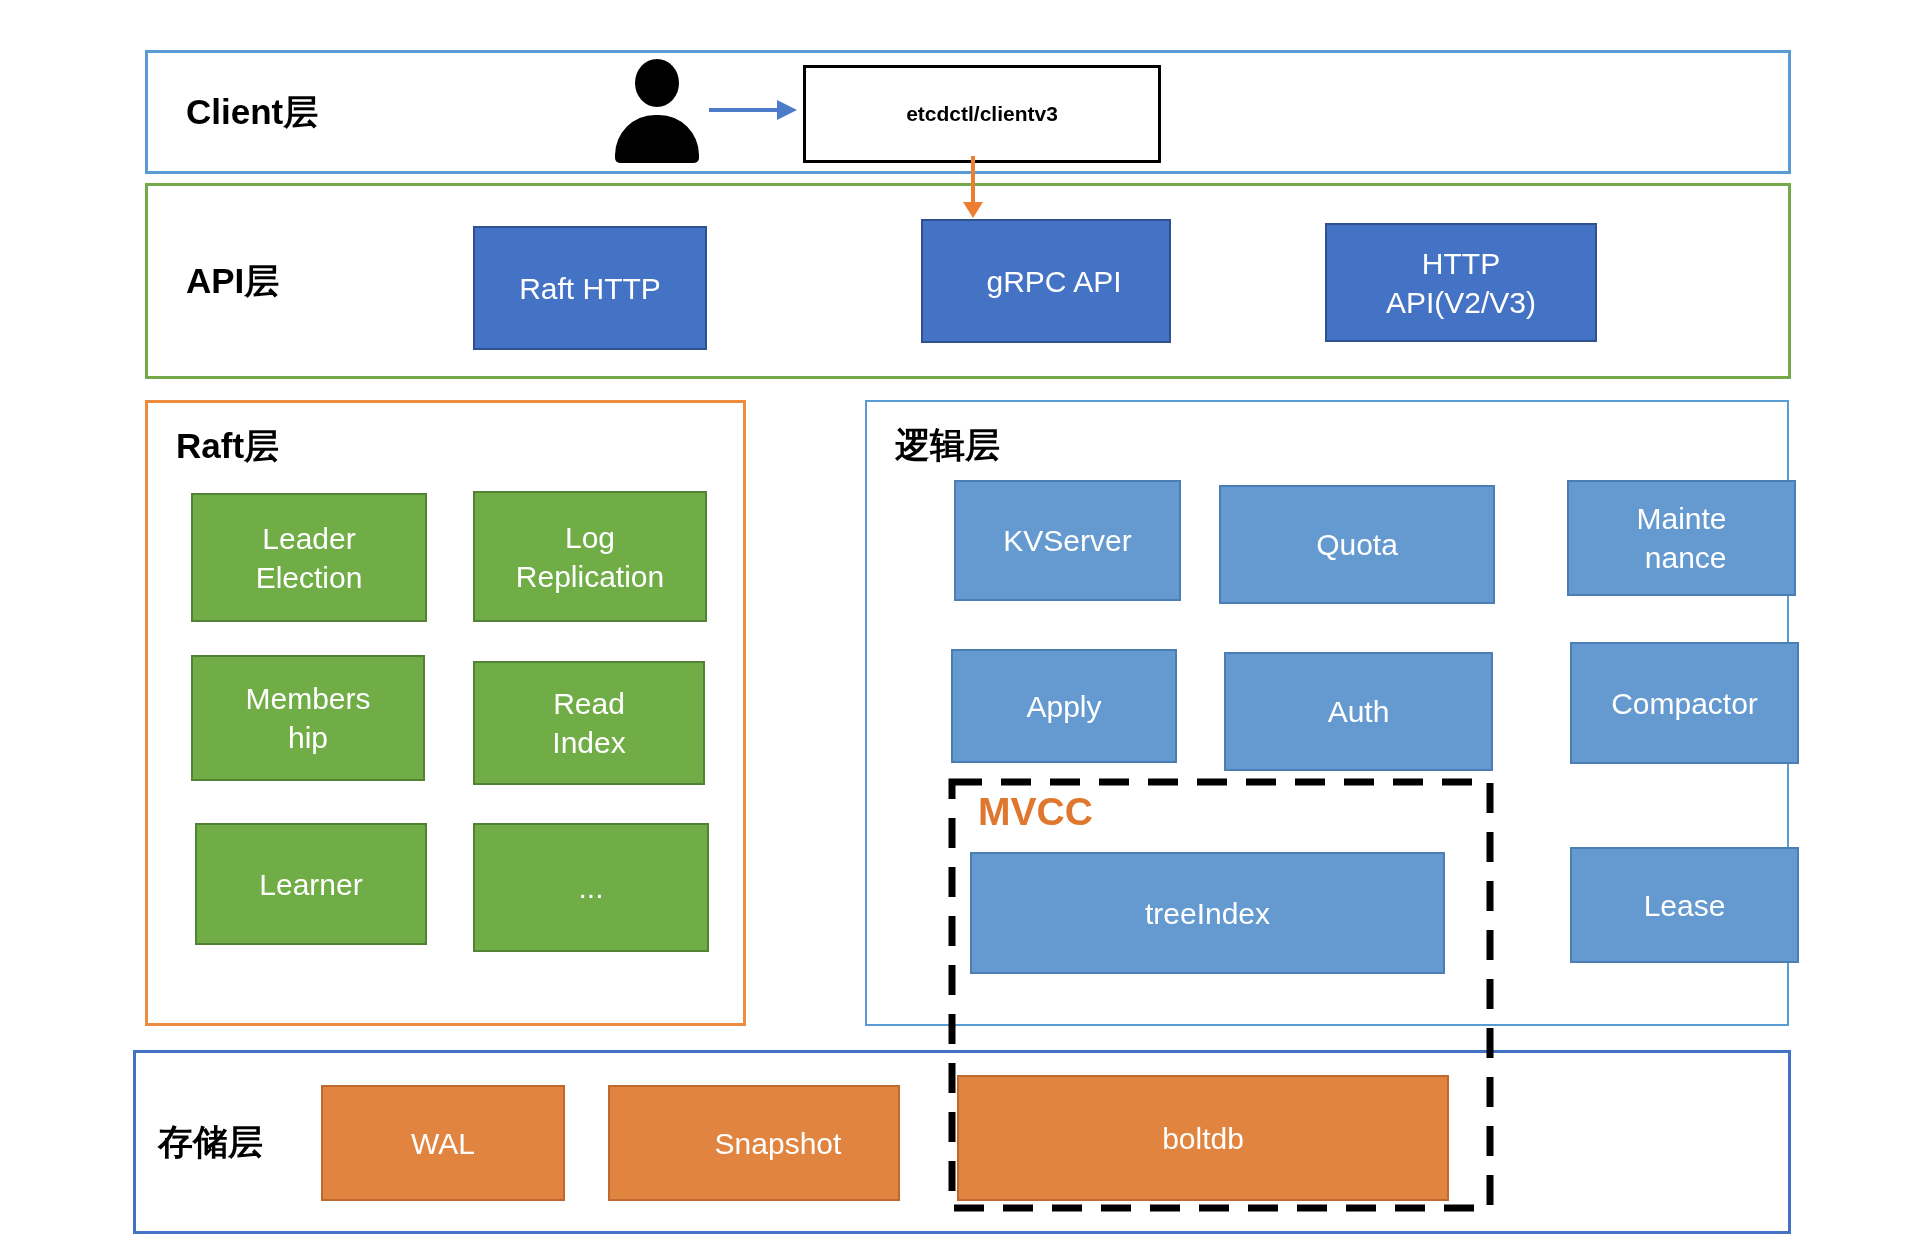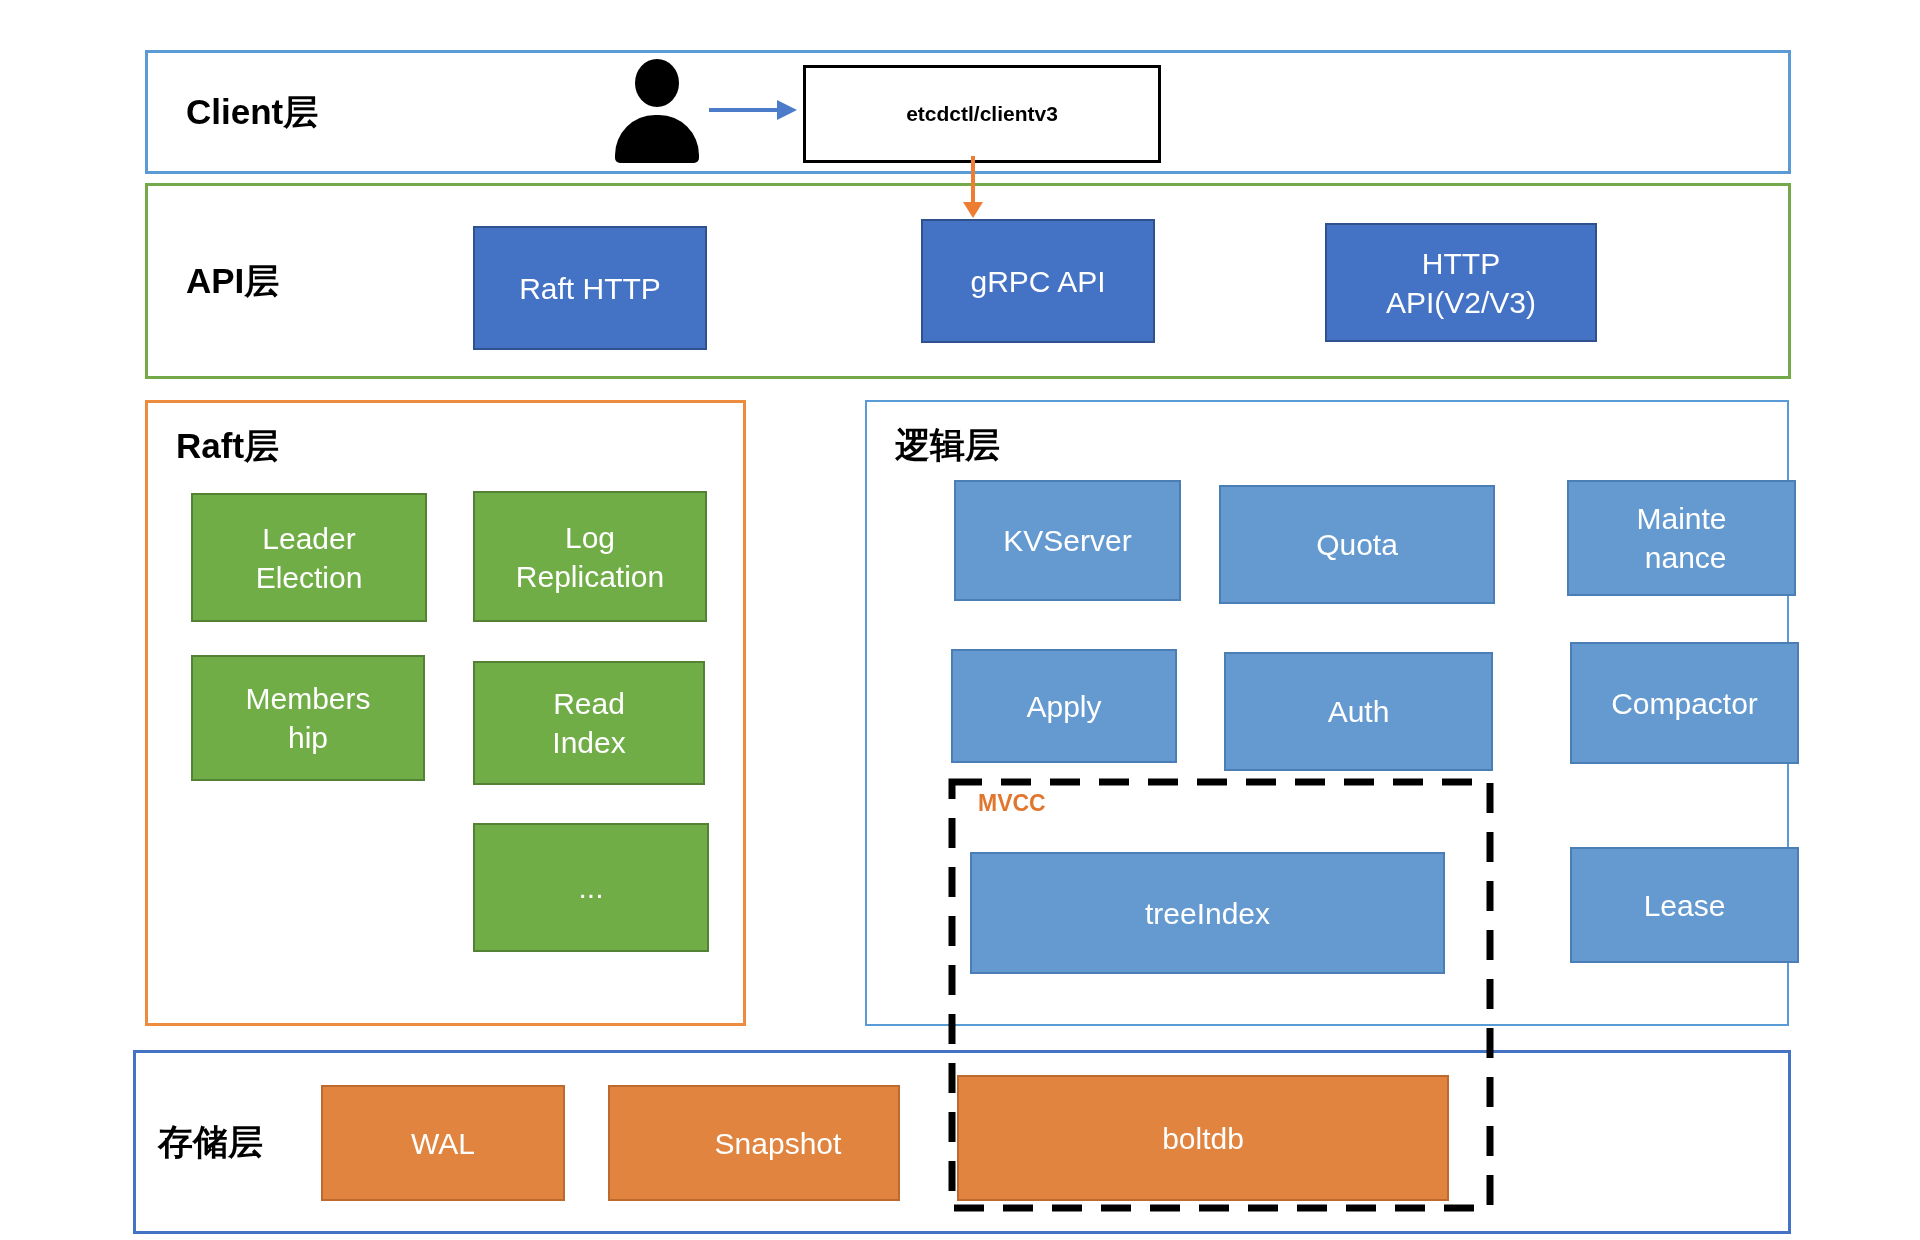--- a/index.html
+++ b/index.html
@@ -44,21 +44,21 @@
   .h-arrow .line{position:absolute;left:0;top:8px;width:68px;height:4px;background:#4C7CC9;}
   .h-arrow .tri{position:absolute;right:0;top:0;width:0;height:0;border-left:20px solid #4C7CC9;border-top:10px solid transparent;border-bottom:10px solid transparent;}
 
   
   .v-arrow{position:absolute;left:963px;top:156px;width:20px;height:62px;z-index:6;}
   .v-arrow .line{position:absolute;left:8px;top:0;width:4px;height:46px;background:#ED7D31;}
   .v-arrow .tri{position:absolute;left:0;bottom:0;width:0;height:0;border-top:16px solid #ED7D31;border-left:10px solid transparent;border-right:10px solid transparent;}
 
   
   .b-raft-http{left:325px;top:40px;width:230px;height:120px;}
-  .b-grpc{left:773px;top:33px;width:230px;height:120px;}
+  .b-grpc{left:773px;top:33px;width:230px;height:120px;padding-left:16px;}
   .b-http{left:1177px;top:37px;width:268px;height:115px;}
 
   
   .b-leader{left:43px;top:90px;width:232px;height:125px;}
   .b-log{left:325px;top:88px;width:230px;height:127px;}
   .b-membership{left:43px;top:252px;width:230px;height:122px;}
   .b-readindex{left:325px;top:258px;width:228px;height:120px;}
   .b-learner{left:47px;top:420px;width:228px;height:118px;}
   .b-more{left:325px;top:420px;width:232px;height:125px;}
 
@@ -73,21 +73,21 @@
   .b-lease{left:703px;top:445px;width:225px;height:112px;}
 
   
   .b-wal{left:185px;top:32px;width:240px;height:112px;}
   .b-snapshot{left:472px;top:32px;width:240px;height:112px;padding-left:48px;}
   .b-boltdb{left:821px;top:22px;width:488px;height:122px;}
 
   
   .mvcc{position:absolute;left:948px;top:778px;width:546px;height:434px;z-index:5;pointer-events:none;}
   .mvcc svg{position:absolute;left:0;top:0;}
-  .mvcc-label{position:absolute;left:30px;top:12px;font-size:23px;font-weight:600;color:#E0772F;text-align:right;}
+  .mvcc-label{position:absolute;left:30px;top:12px;font-size:39px;font-weight:600;color:#E0772F;text-align:right;}
 </style>
 </head>
 <body>
 
 <div class="canvas">
 
   <section class="layer client-layer">
     <div class="layer-label">Client层</div>
     <div class="person">
       <div class="head"></div>
@@ -116,20 +116,21 @@
   <section class="layer raft-layer">
     <div class="layer-label">Raft层</div>
     <div class="box green b-leader">Leader
 Election</div>
     <div class="box green b-log">Log
 Replication</div>
     <div class="box green b-membership">Members
 hip</div>
     <div class="box green b-readindex">Read
 Index</div>
+    <div class="box green b-learner">Learner</div>
     <div class="box green b-more">...</div>
   </section>
 
   <section class="layer logic-layer">
     <div class="layer-label">逻辑层</div>
     <div class="box lblue b-kvserver">KVServer</div>
     <div class="box lblue b-quota">Quota</div>
     <div class="box lblue b-maintenance">Mainte
 nance</div>
     <div class="box lblue b-apply">Apply</div>

